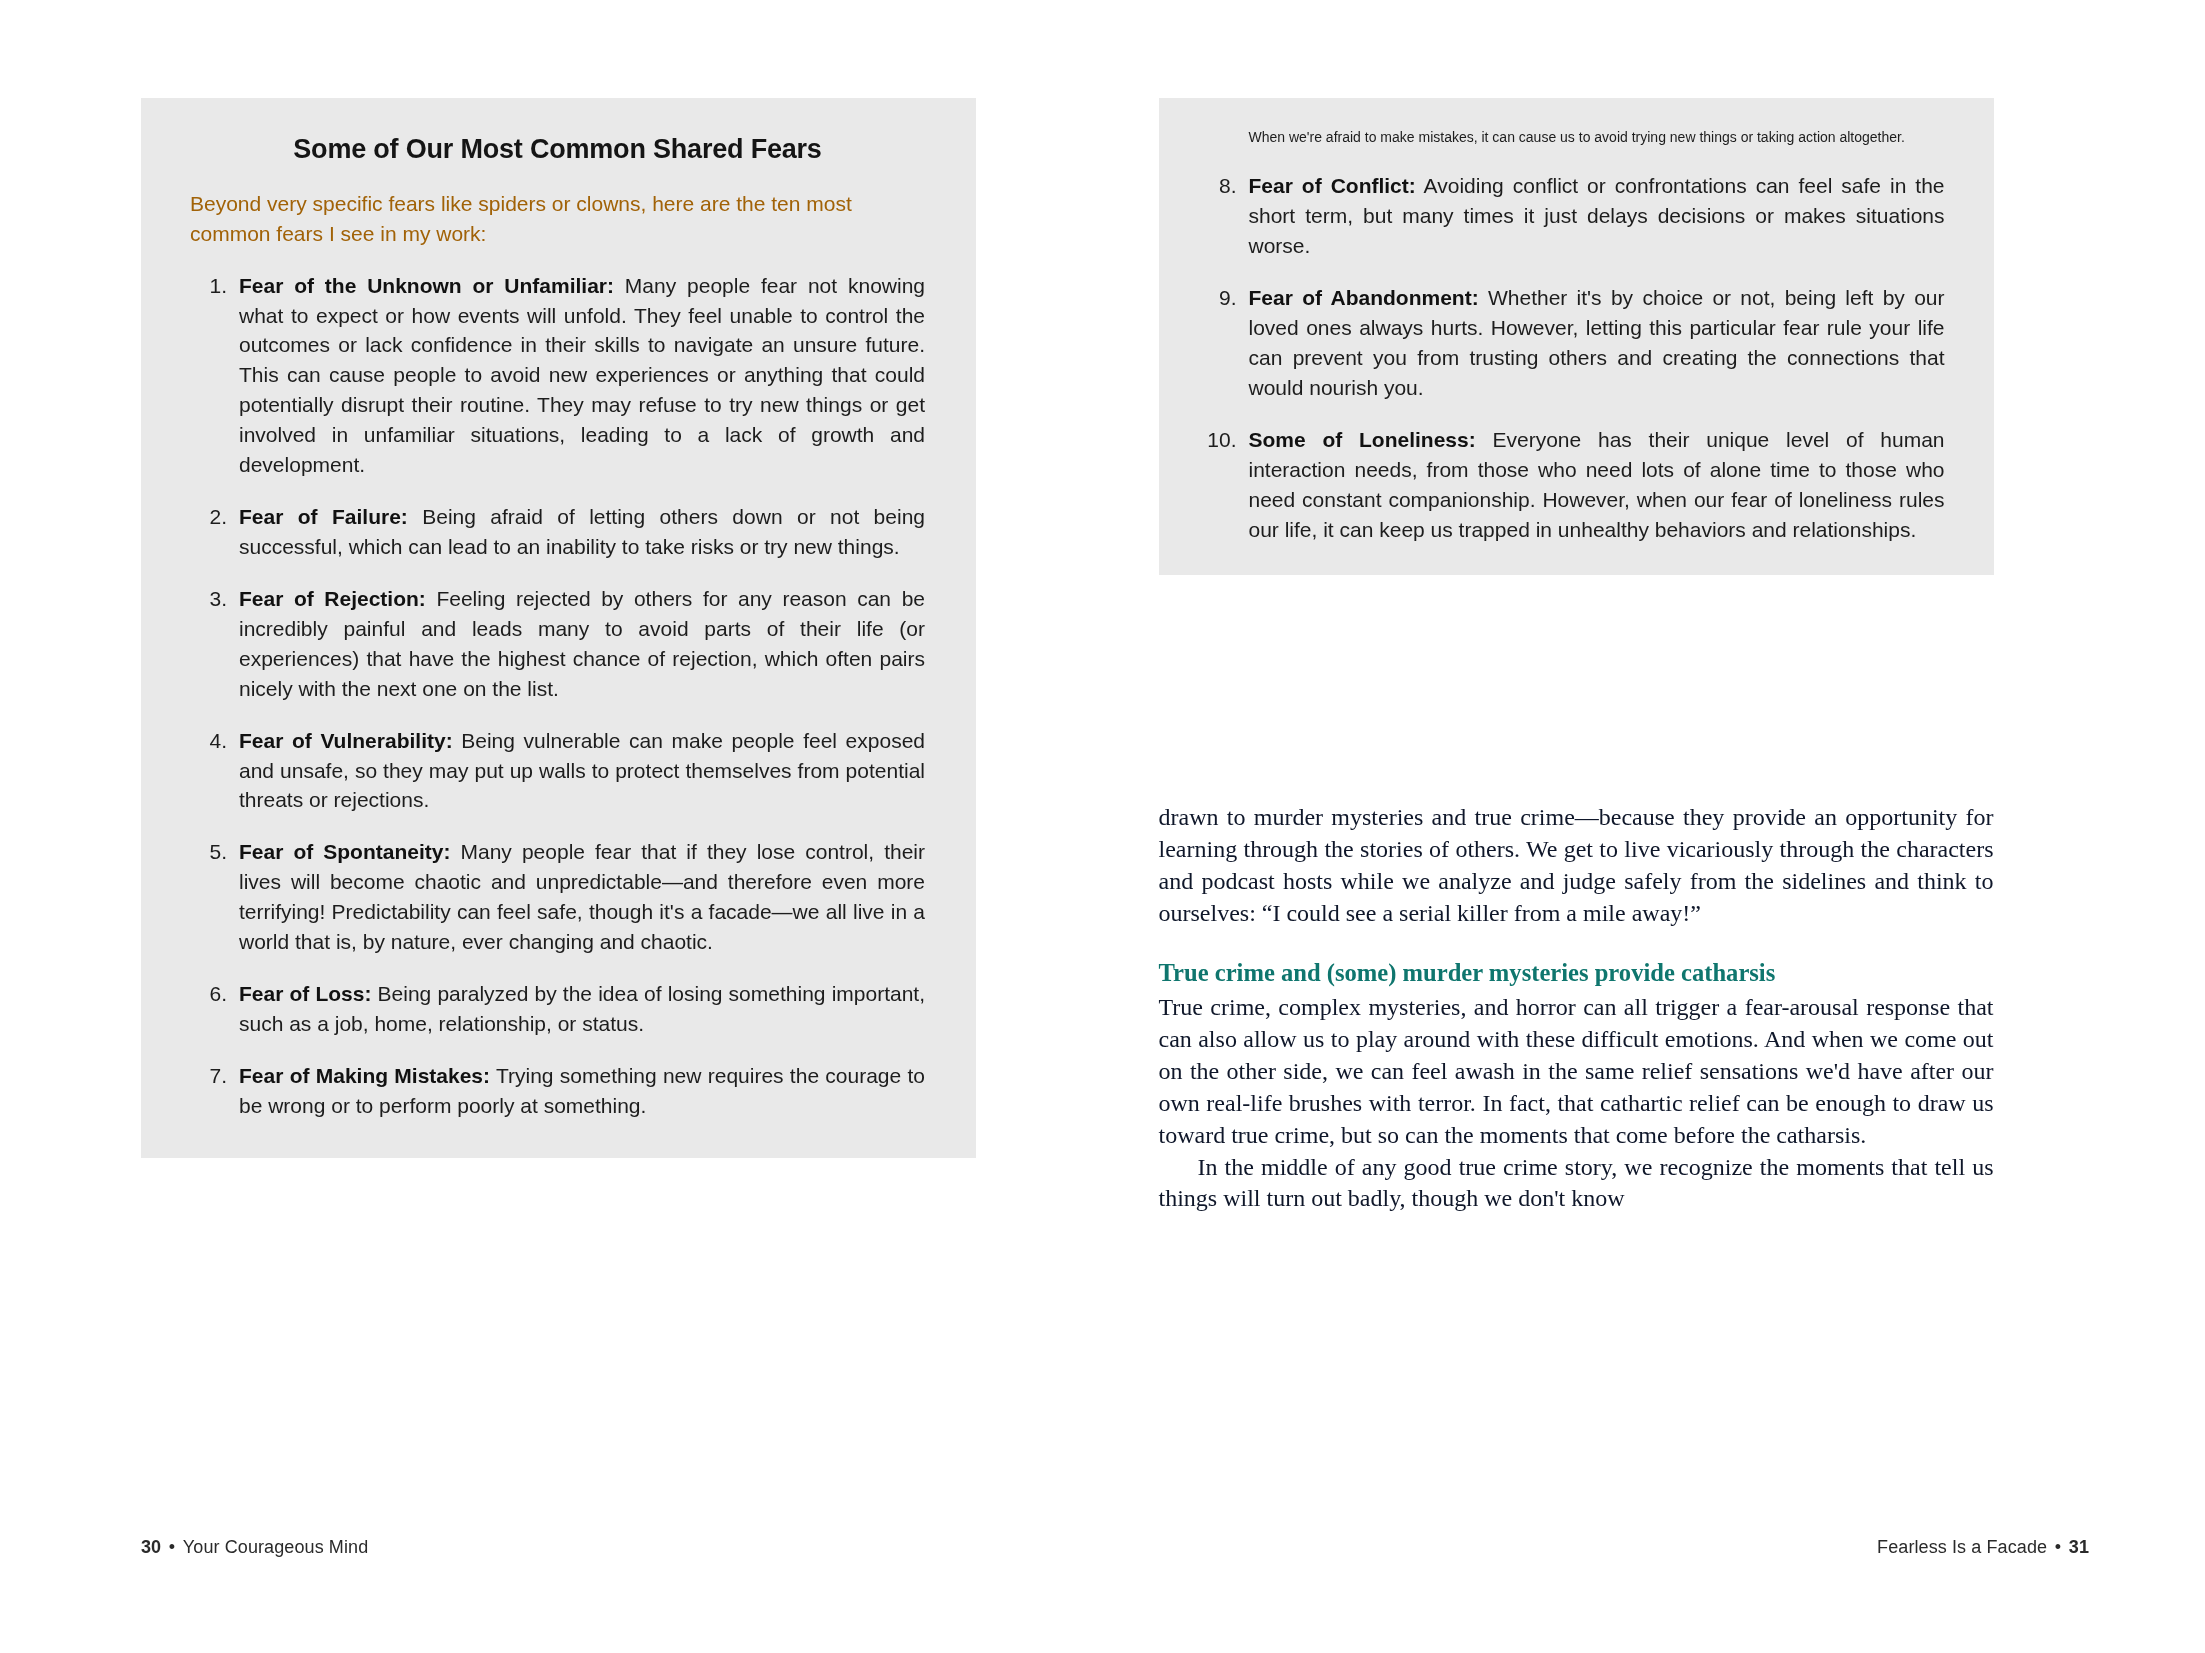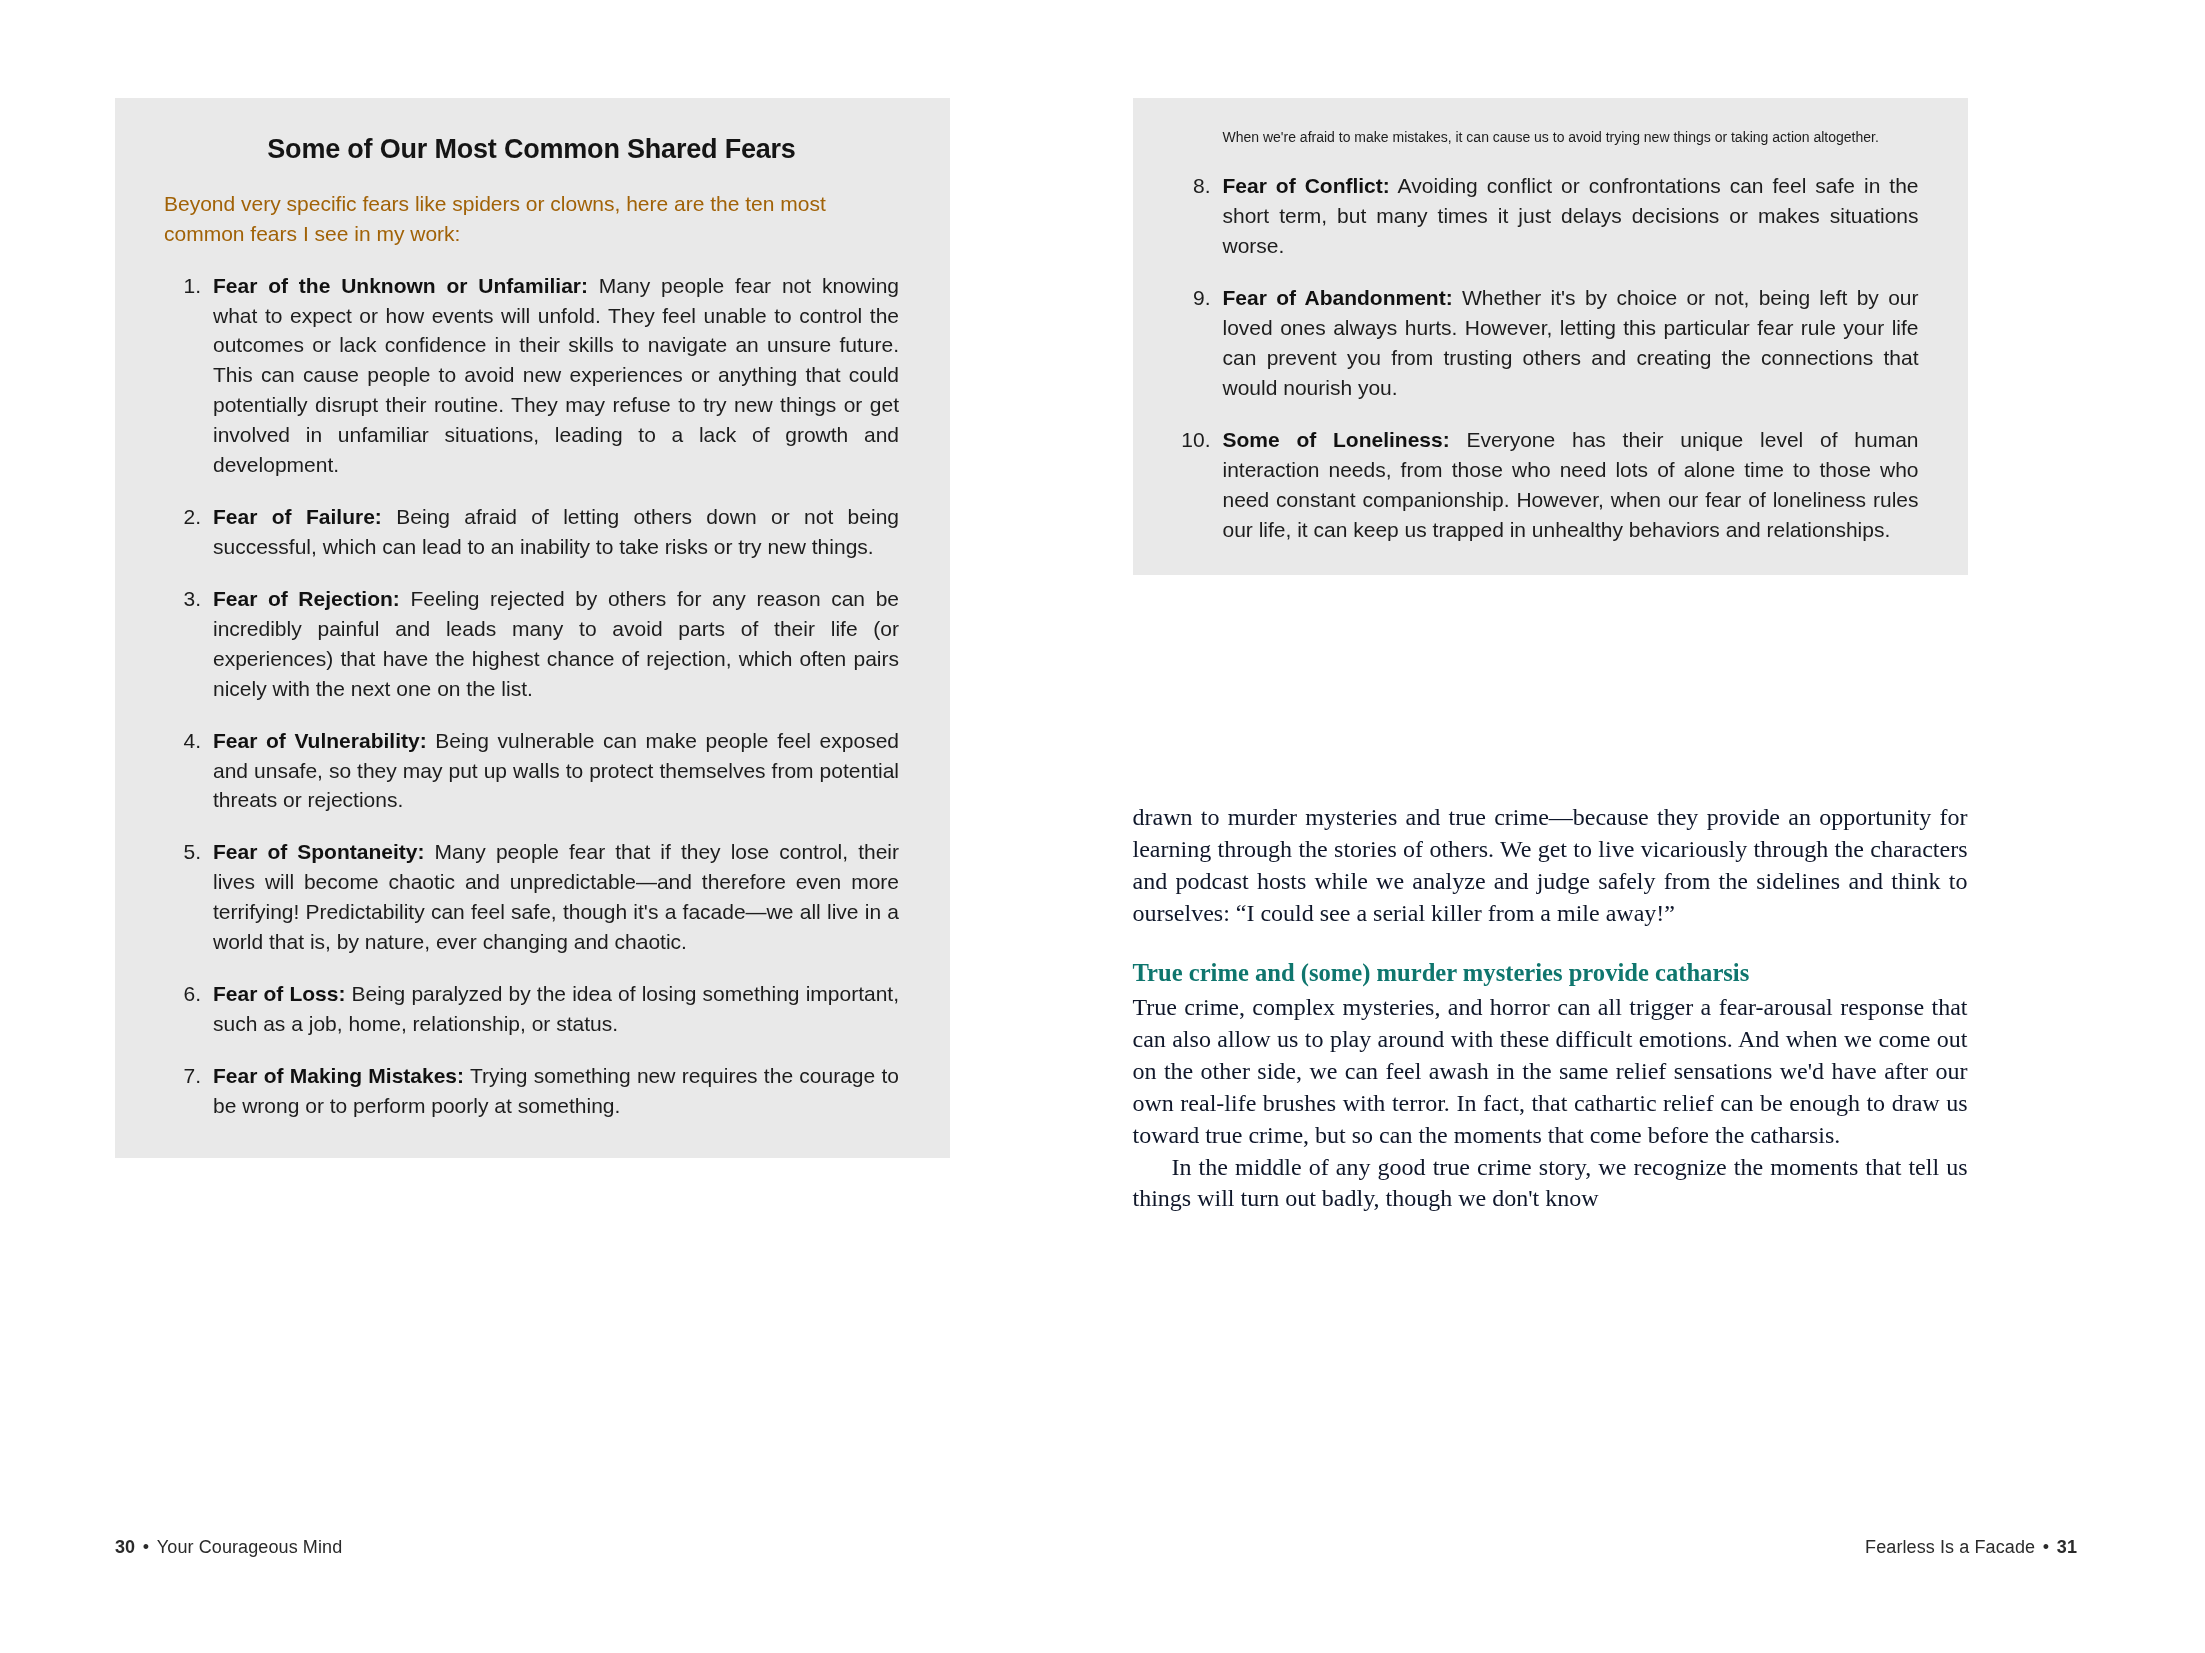--- a/index.html
+++ b/index.html
@@ -20,20 +20,21 @@
     position: absolute;
     inset: 0;
     display: flex;
   }
 
   .page {
     position: relative;
     width: 1103px;
     height: 1628px;
     box-sizing: border-box;
+    margin-left: 26px;
   }
 
   
   .left-page {
     padding: 0;
   }
 
   .shaded-box {
     background: #e9e9e9;
     box-sizing: border-box;
@@ -143,21 +144,21 @@
 
   
   .folio {
     position: absolute;
     bottom: 70px;
     font-size: 18px;
     color: #2a2a2a;
     letter-spacing: 0.1px;
   }
   .folio-left { left: 115px; }
-  .folio-right { right: 128px; }
+  .folio-right { right: 116px; }
   .folio .num { font-weight: bold; }
   .folio .dot { margin: 0 7.6px; }
 </style>
 </head>
 <body>
 
 <div class="spread">
 
   <div class="page left-page">
 

